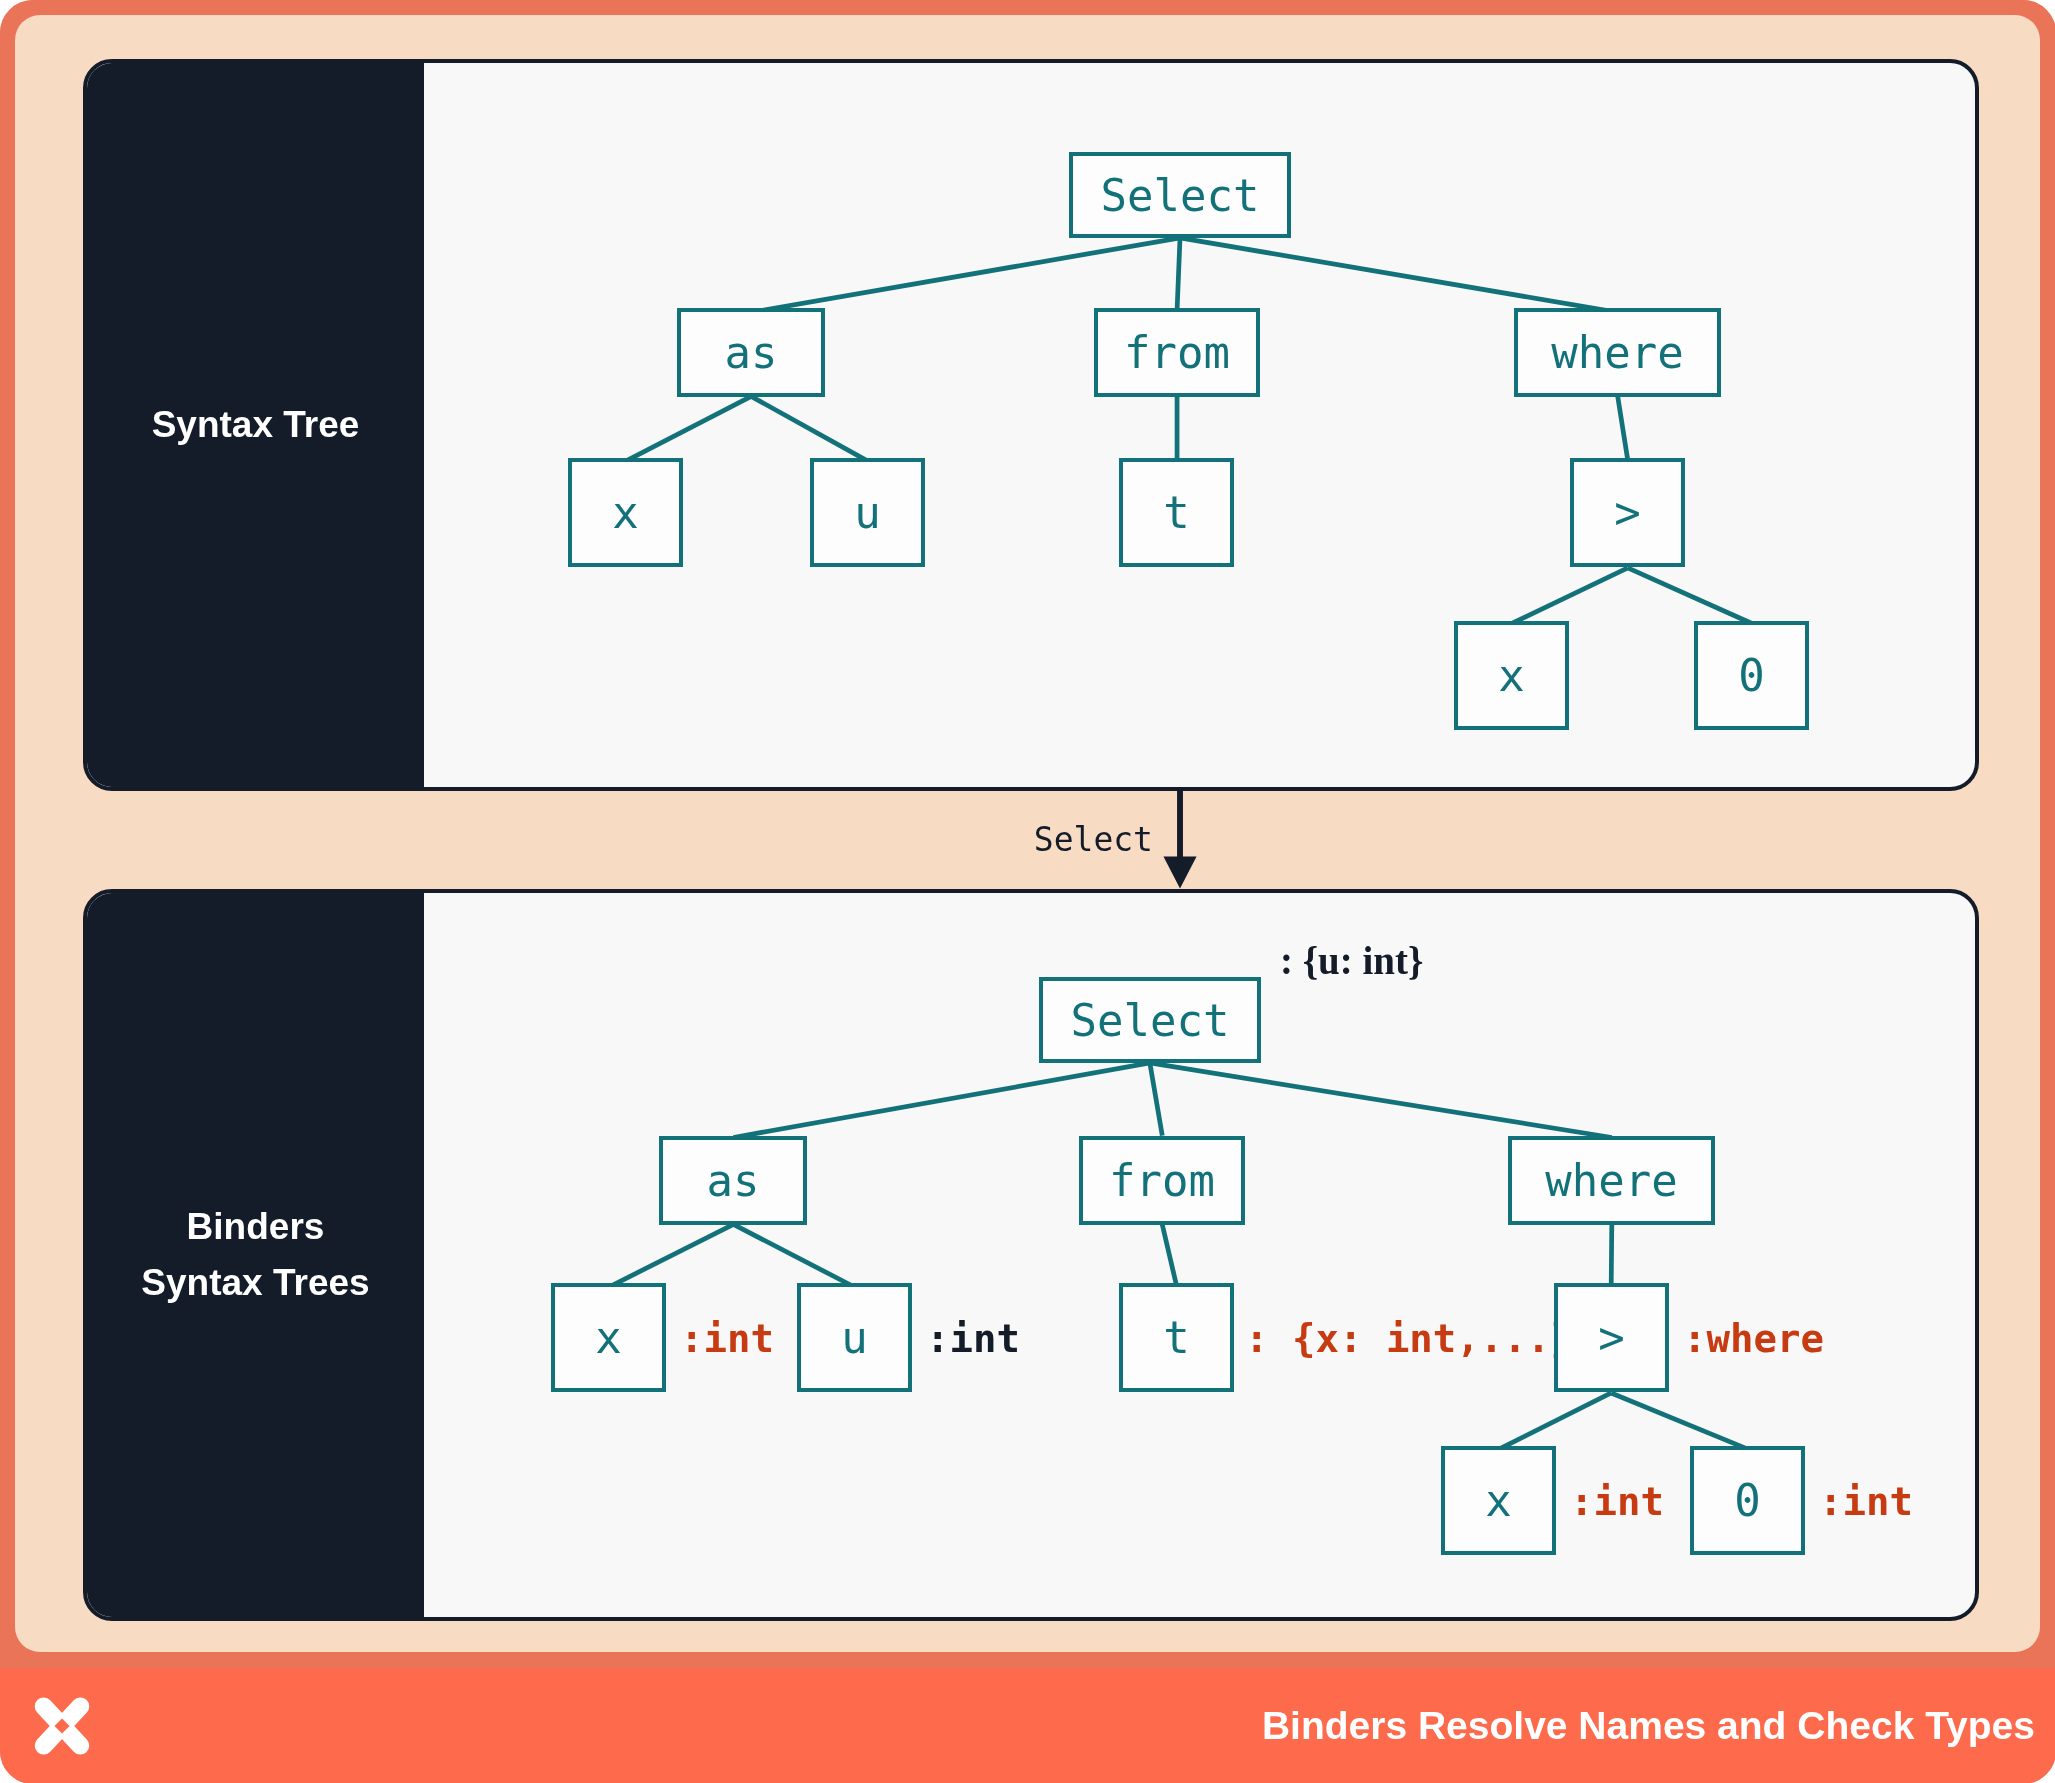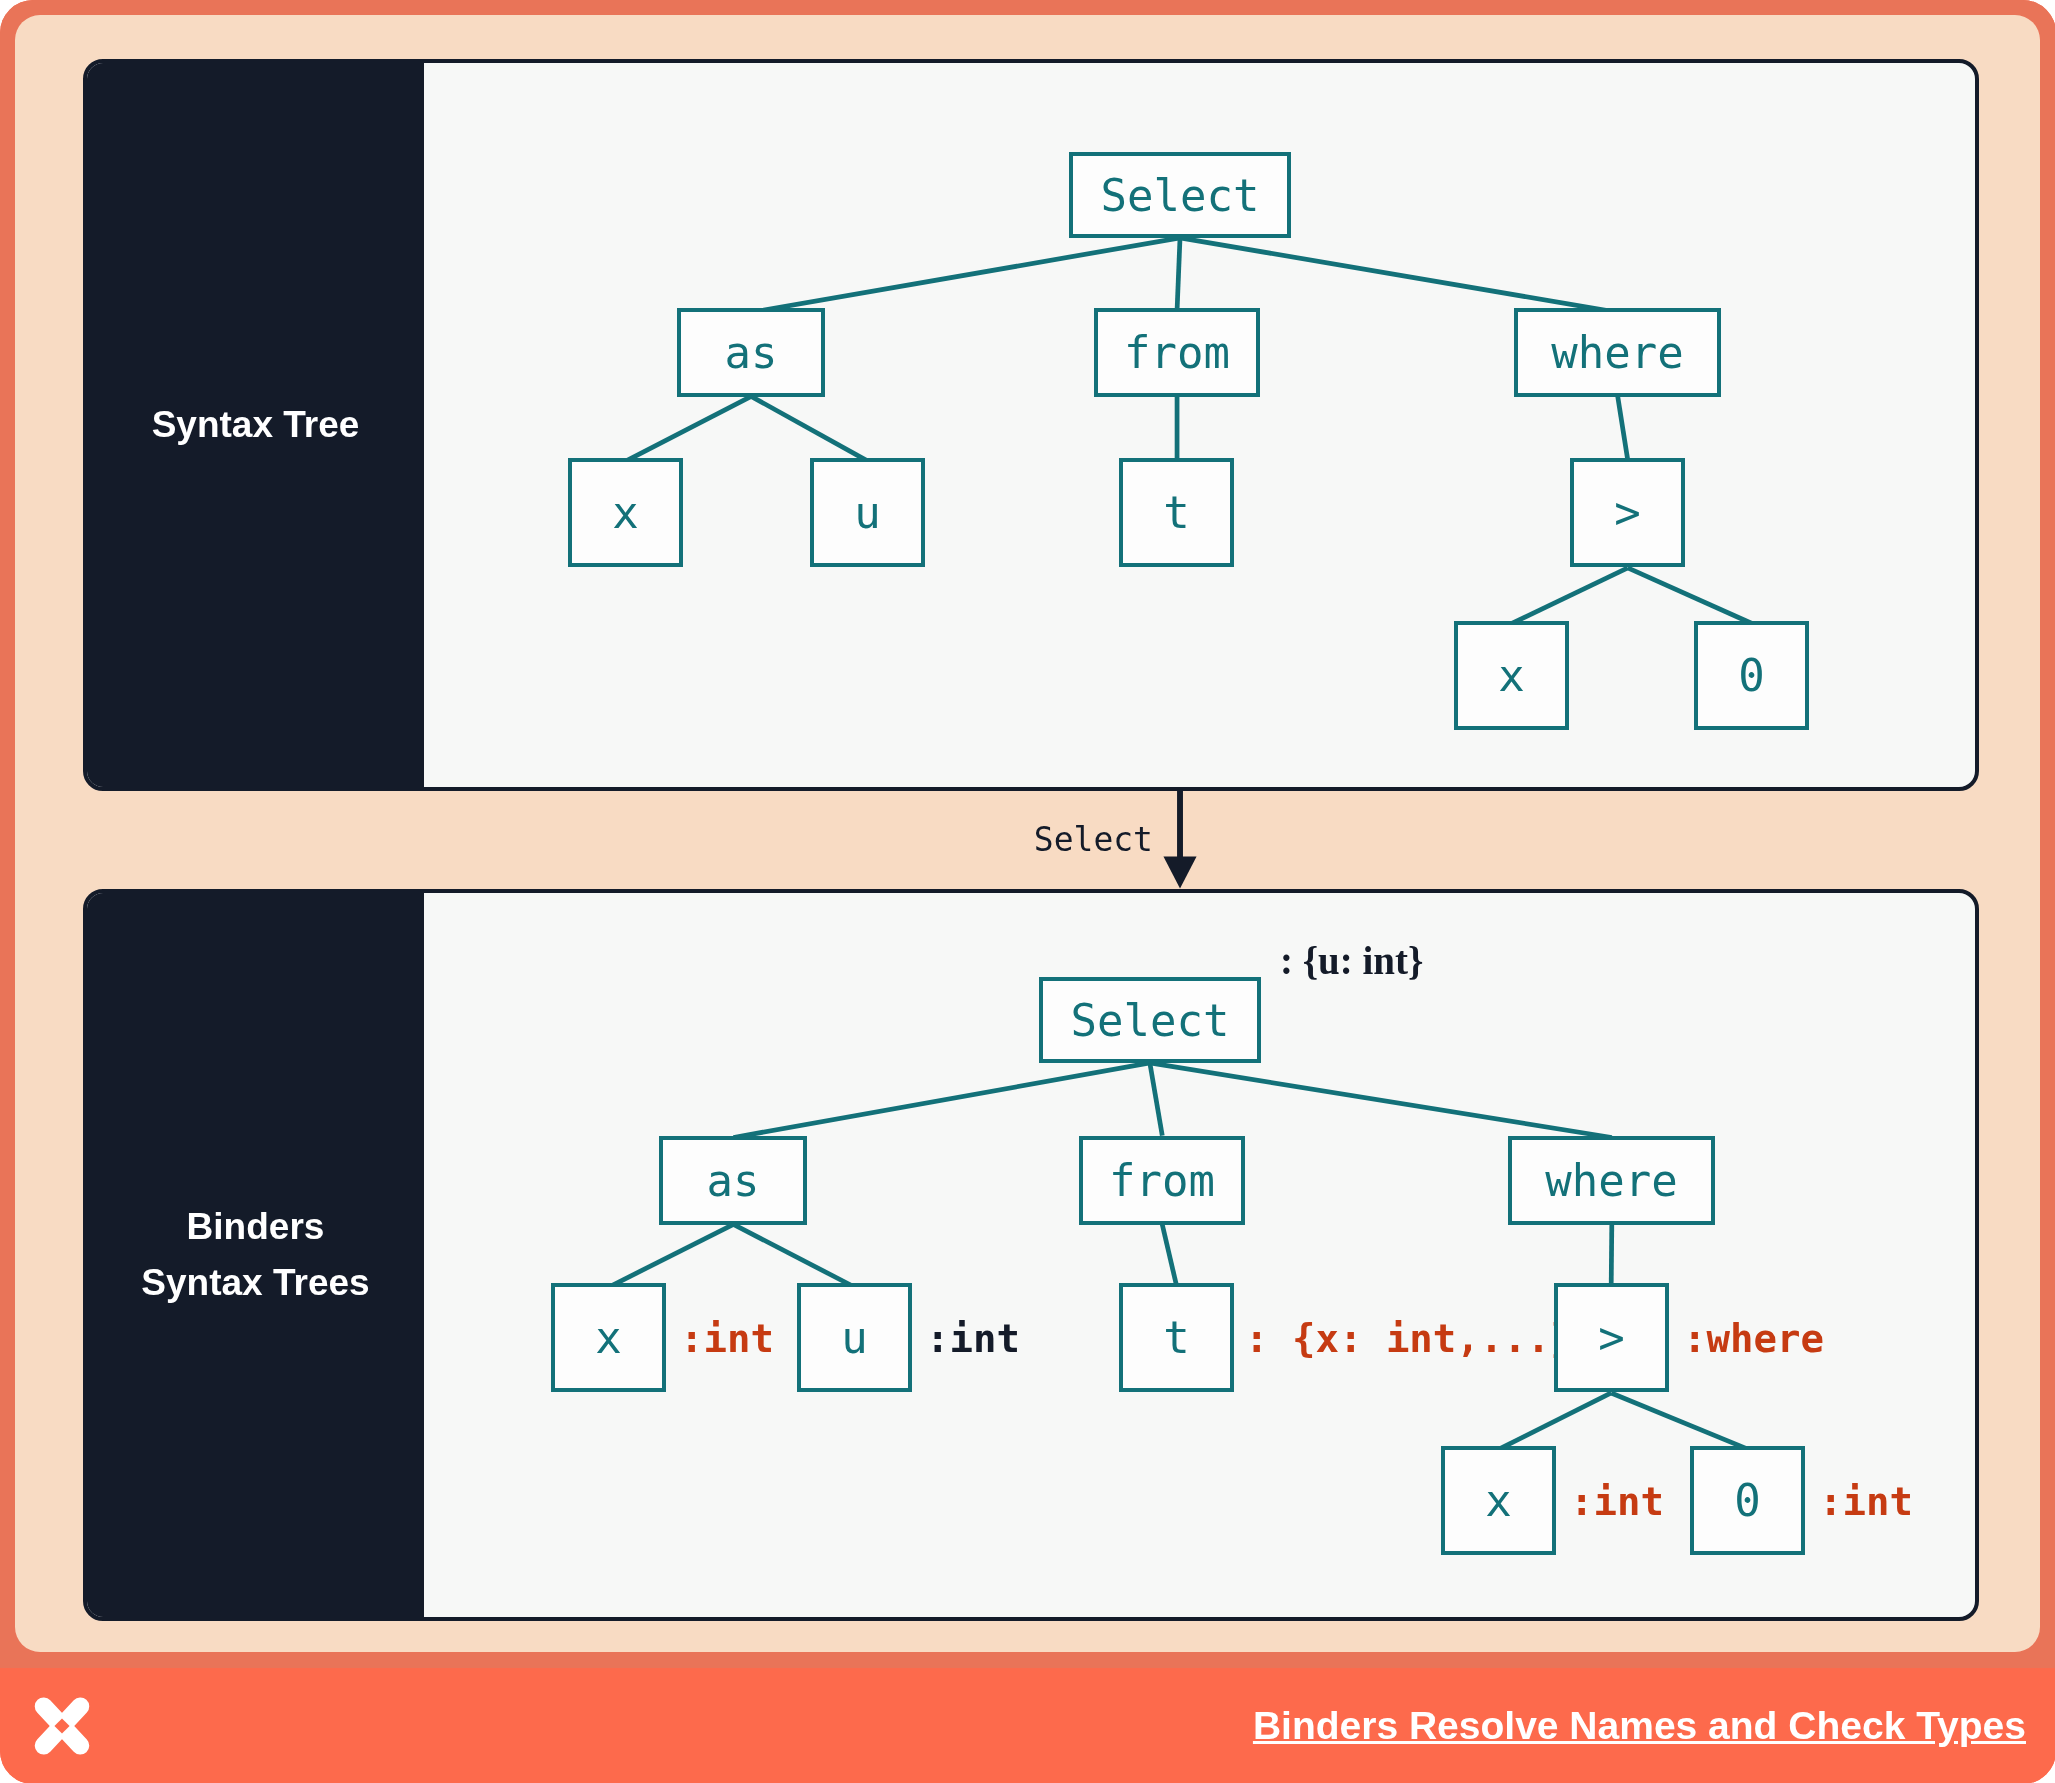--- a/index.html
+++ b/index.html
@@ -5,21 +5,21 @@
   html,body{margin:0;padding:0;background:#ffffff;}
   .frame{
     position:relative;width:2056px;height:1784px;overflow:hidden;
     border-radius:33px;background:#fd6a4c;
     font-family:"Liberation Sans",sans-serif;
   }
   .band-muted{position:absolute;left:0;top:0;width:2056px;height:1668px;background:#e97458;}
   .band-peach{position:absolute;left:15.4px;top:15.4px;width:2025px;height:1637px;border-radius:25px;background:#f8dbc3;}
   .panel{
     position:absolute;left:83px;width:1896px;height:732px;
-    background:#f7f8f7;border:4.7px solid #141b29;border-radius:20px;
+    background:#f7f8f7;border:4.7px solid #141b29;border-radius:29px;
     box-sizing:border-box;overflow:hidden;
   }
   .panel-top{top:59px;}
   .panel-bottom{top:889px;}
   .sidebar{
     position:absolute;left:0;top:0;bottom:0;width:337px;background:#141b29;
     display:flex;flex-direction:column;align-items:center;justify-content:center;
   }
   .sidebar-label{
     color:#ffffff;font-weight:700;font-size:37px;line-height:56px;
@@ -43,24 +43,23 @@
     position:absolute;left:1153px;top:839px;transform:translate(-100%,-50%);
     font-family:"DejaVu Sans Mono","Liberation Mono",monospace;
     font-size:33px;color:#141b29;
   }
   .footer{
     position:absolute;left:0;top:1668px;width:2056px;height:116px;background:#fd6a4c;
     display:flex;align-items:center;
   }
   .footer-logo{position:absolute;left:31px;top:27px;width:62px;height:62px;}
   .footer-title{
-    position:absolute;right:30px;top:0;height:116px;line-height:116px;
+    position:absolute;right:21px;top:0;height:116px;line-height:116px;
     color:#ffffff;font-weight:700;font-size:39px;
     font-family:"Liberation Sans",sans-serif;
-    text-decoration:underline;
   }
 </style>
 </head>
 <body>
 
 <div class="frame">
 
   <div class="band-muted"></div>
   <div class="band-peach"></div>
 

